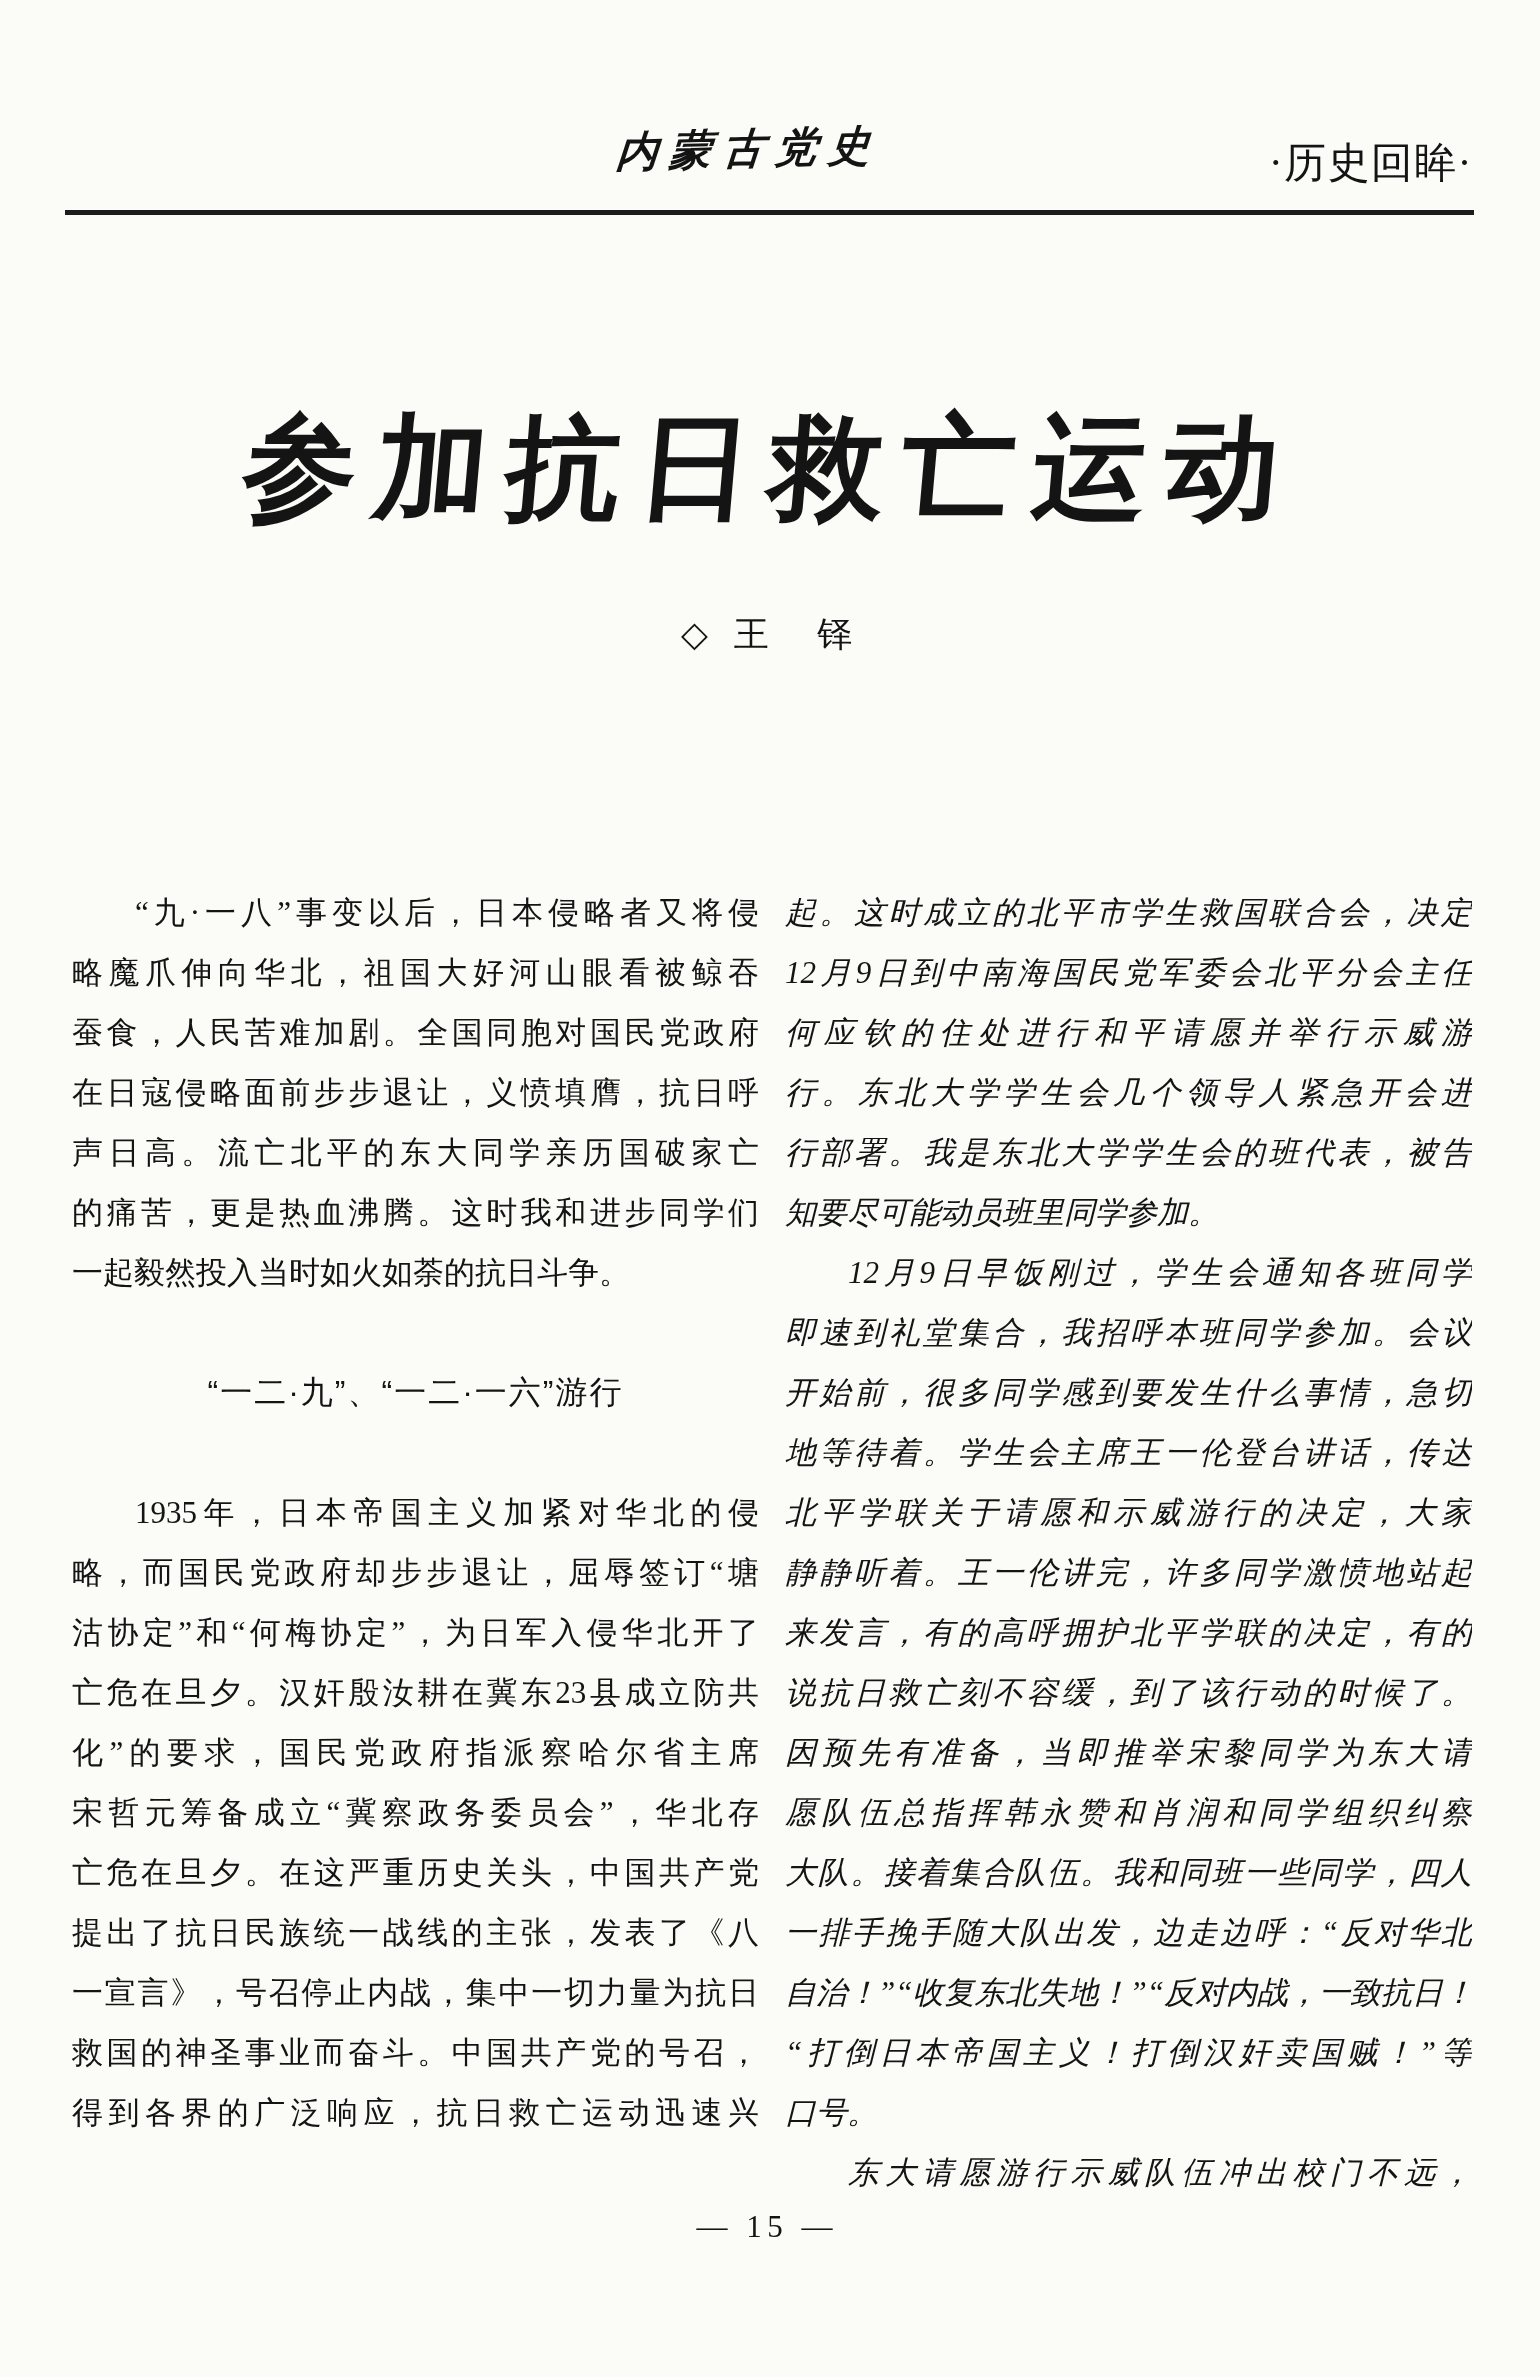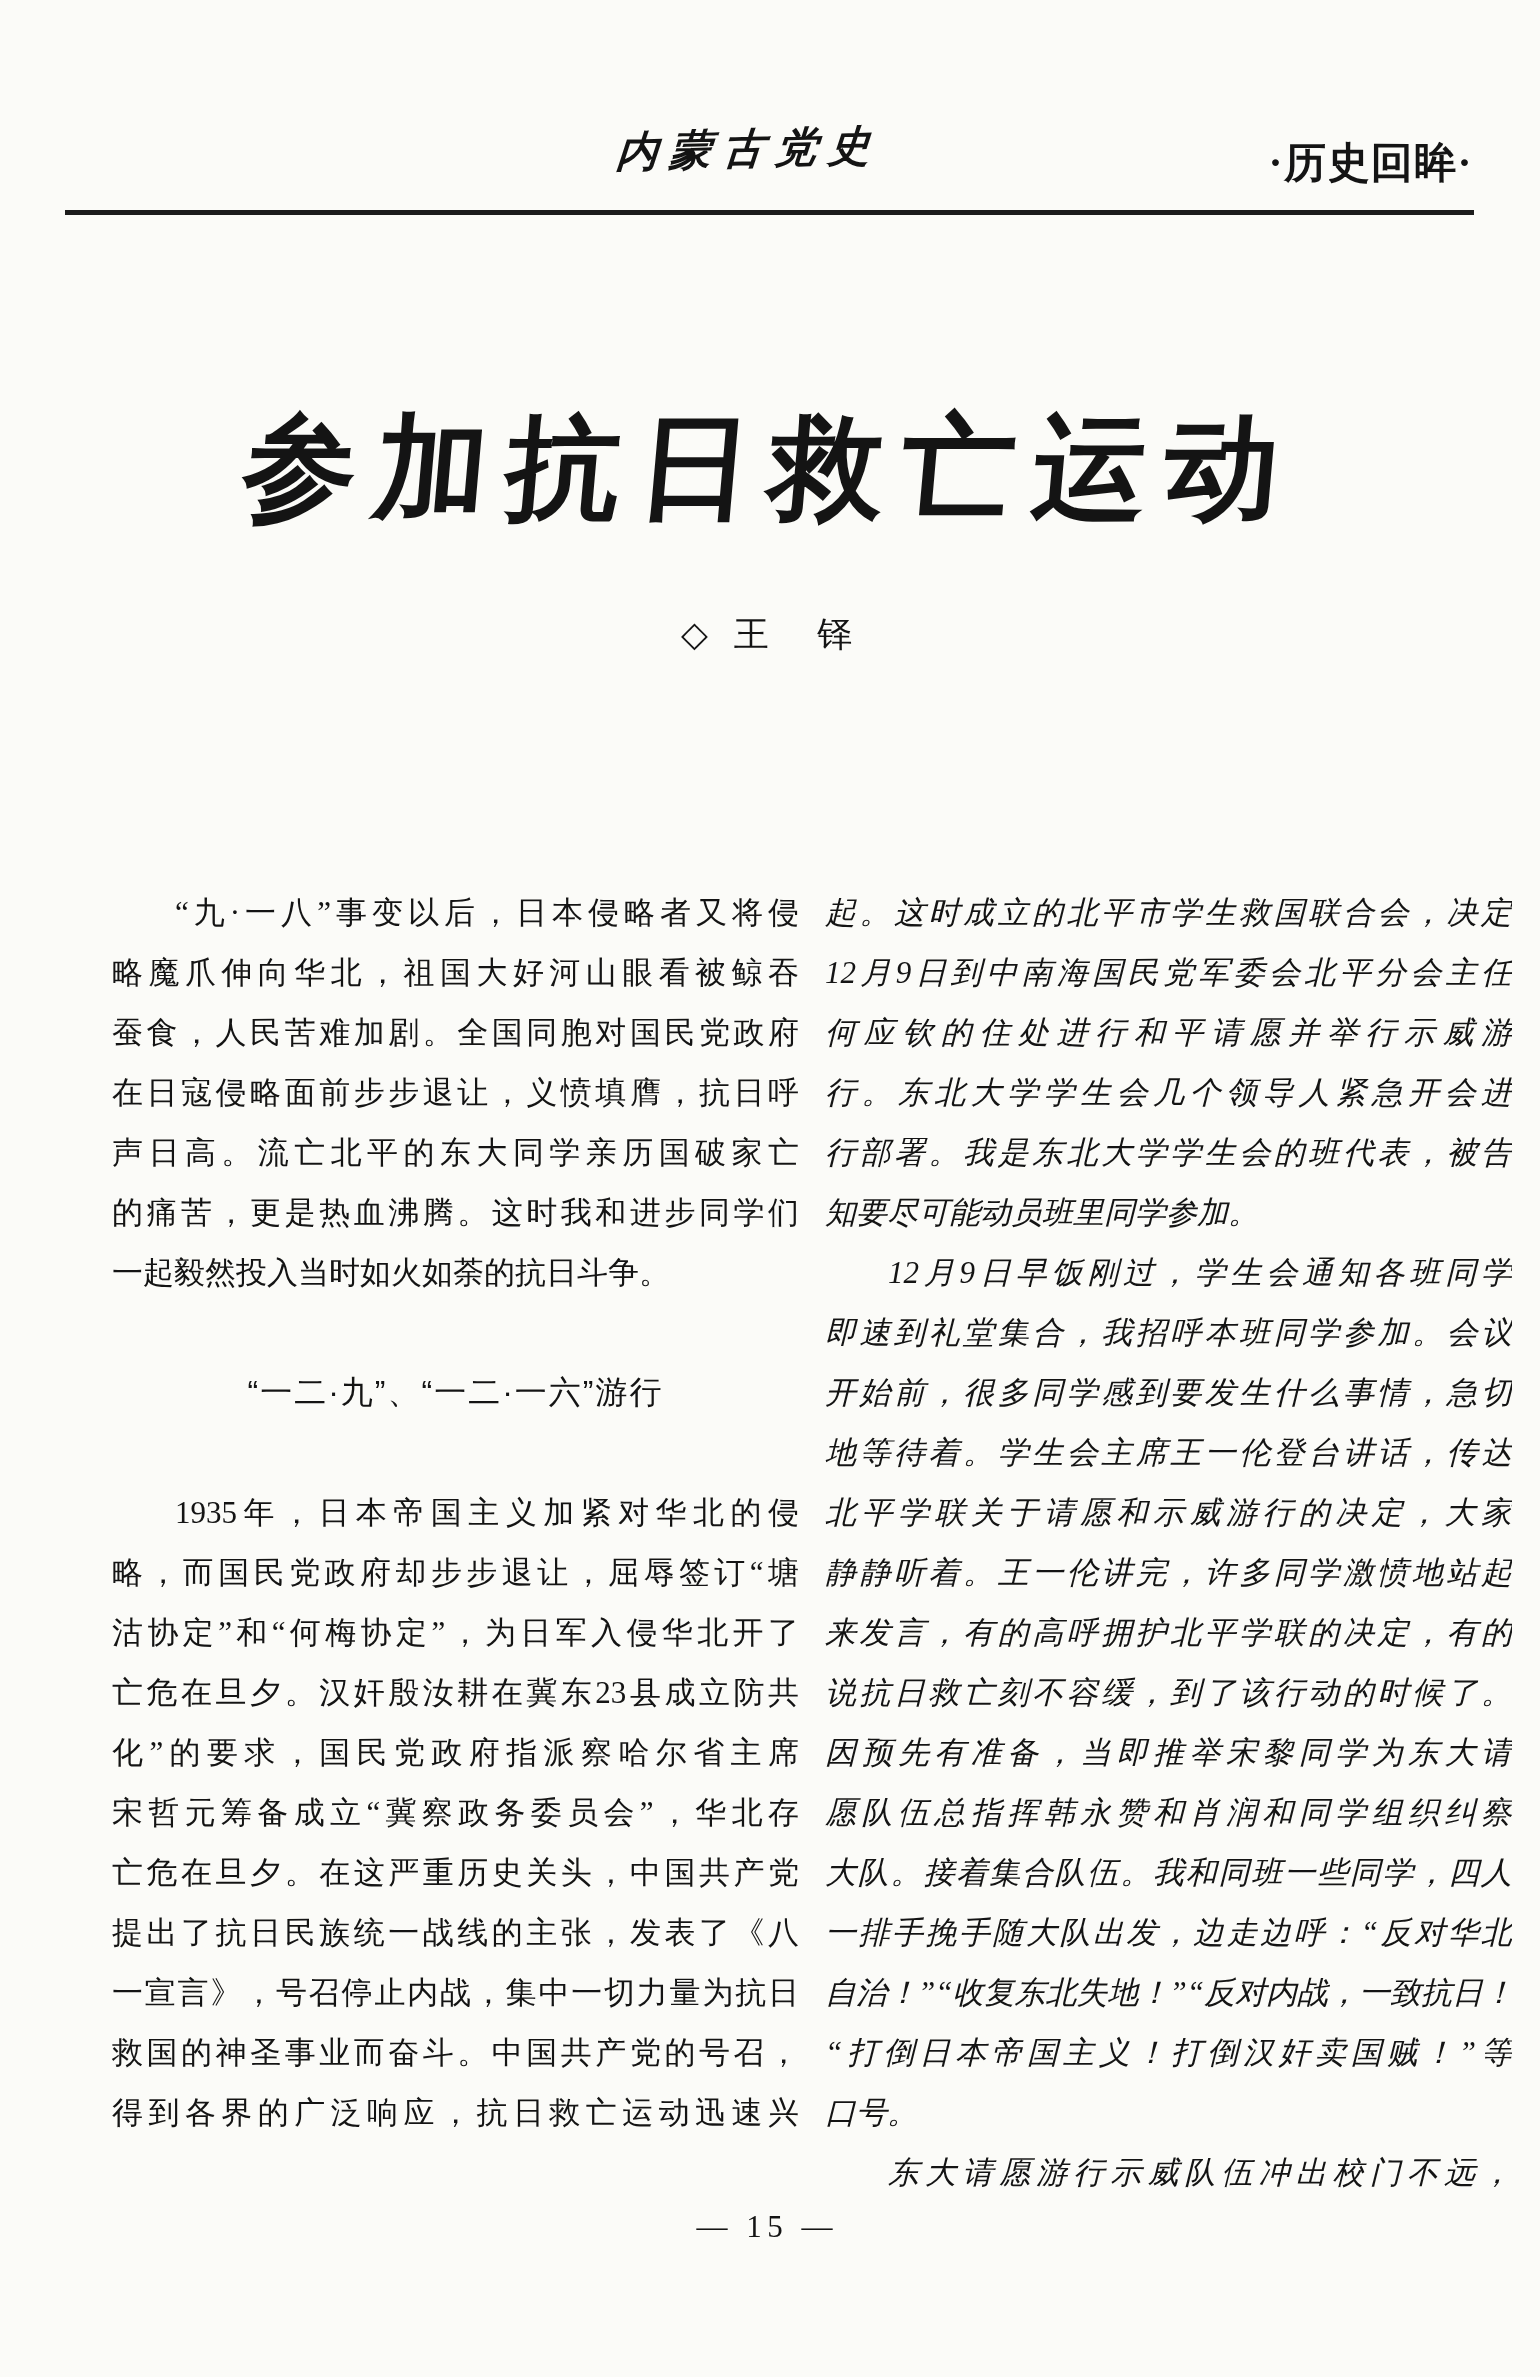--- a/index.html
+++ b/index.html
@@ -13,21 +13,21 @@
   }
   
   .journal-name{
     position:absolute;top:121px;left:50%;
     transform:translateX(-58%) rotate(-1.5deg) skewX(-6deg);
     font-size:42px;font-weight:bold;font-style:italic;
     letter-spacing:11px;white-space:nowrap;
   }
   .section-tag{
     position:absolute;top:135px;right:67px;
-    font-size:42px;font-weight:bold;
+    font-size:42px;font-weight:normal;
     letter-spacing:1.4px;white-space:nowrap;
     font-family:"Liberation Serif","DejaVu Serif",serif;
   }
   .header-rule{
     position:absolute;top:210px;left:65px;width:1409px;height:4.8px;
     background:#1c1c1c;
   }
   
   .article-title{
     position:absolute;top:392px;left:0;width:100%;
@@ -38,21 +38,21 @@
     white-space:nowrap;
   }
   .article-author{
     position:absolute;top:571px;left:0;width:100%;
     text-align:center;
     font-size:35px;letter-spacing:6.8px;white-space:nowrap;margin-top:40px;
   }
   .article-author .diamond{margin-right:19px;}
   
   .column{
-    position:absolute;top:883px;width:687px;margin-left:40px;
+    position:absolute;top:883px;width:687px;
   }
   .column.left{left:72px;}
   .column.right{left:785px;font-style:italic;}
   .line{
     height:60px;line-height:60px;
     font-size:31px;
     text-align:justify;text-align-last:justify;
     overflow:hidden;white-space:nowrap;
   }
   .line.first{padding-left:63px;}

